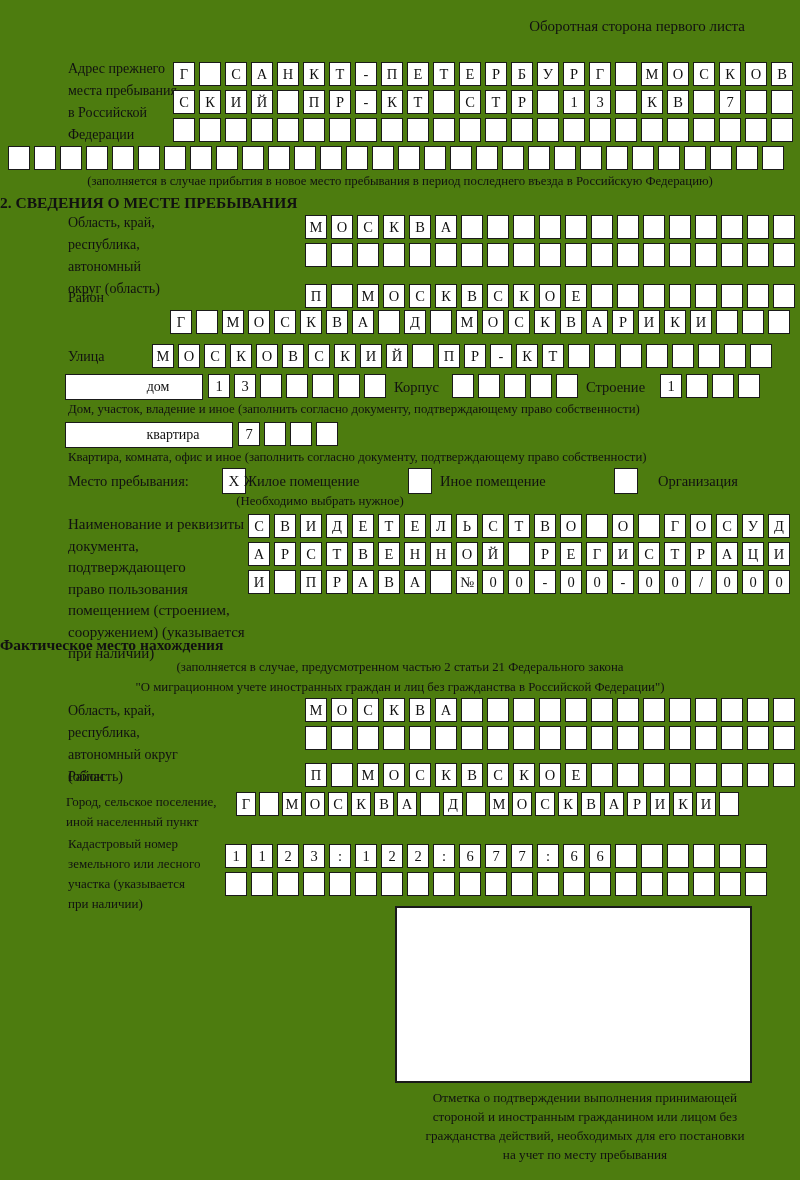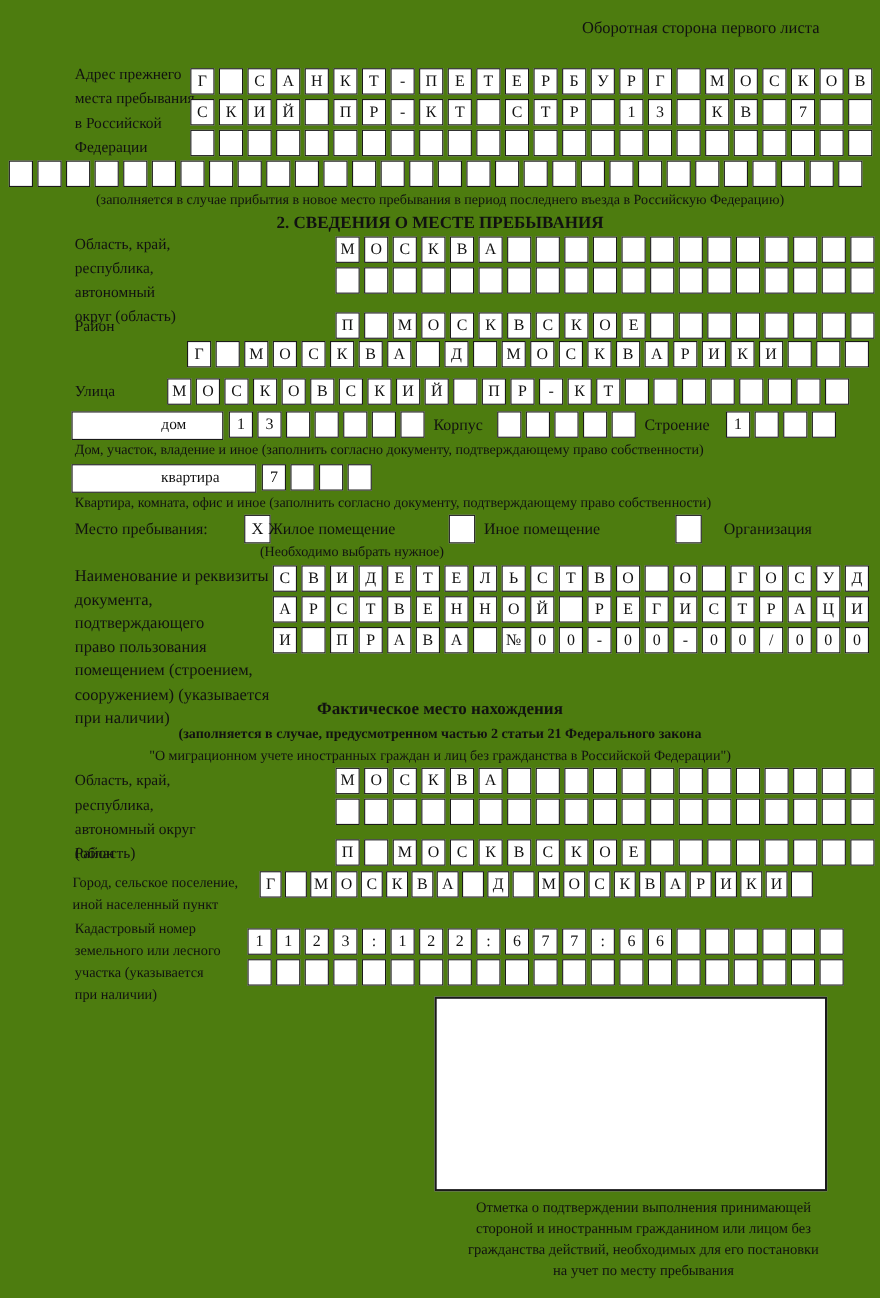--- a/index.html
+++ b/index.html
@@ -5,21 +5,21 @@
   html,body{margin:0;padding:0;background:#ffffff;}
   .page{
     position:relative;width:800px;height:1180px;background:#4d7c0f;
     font-family:"Liberation Serif","DejaVu Serif",serif;color:#111;
     overflow:hidden;
   }
   .abs{position:absolute;}
   .lbl{font-size:14px;line-height:22px;white-space:pre-line;}
   .lbl-sm{font-size:13px;line-height:20px;white-space:pre-line;}
   .note{font-size:12.8px;text-align:center;width:100%;}
-  .title{font-size:15.5px;font-weight:bold;text-align:center;width:100%;}
+  .title{font-size:15.5px;font-weight:bold;width:100%;}
   .cellrow{display:flex;gap:4px;}
   .cell{
     box-sizing:border-box;width:22px;height:24px;border:1.6px solid #1a1a1a;
     display:flex;align-items:center;justify-content:center;
     font-size:14.5px;background:#fff;flex:0 0 auto;
   }
   .cellrow-sm .cell{width:20px;height:24px;gap:3px;}
   .cellrow-sm{gap:3px;}
   .fieldbox{
     box-sizing:border-box;border:1.6px solid #1a1a1a;height:26px;
@@ -403,21 +403,21 @@
       <div class="cell">-</div>
       <div class="cell">0</div>
       <div class="cell">0</div>
       <div class="cell">/</div>
       <div class="cell">0</div>
       <div class="cell">0</div>
       <div class="cell">0</div>
     </div>
 
   <div class="abs title" style="top:636px;left:0;">Фактическое место нахождения</div>
-  <div class="abs note" style="top:660px;left:0;font-weight:bold;">(заполняется в случае, предусмотренном частью 2 статьи 21 Федерального закона</div>
+  <div class="abs note" style="top:660px;left:0;">(заполняется в случае, предусмотренном частью 2 статьи 21 Федерального закона</div>
   <div class="abs note" style="top:680px;left:0;">"О миграционном учете иностранных граждан и лиц без гражданства в Российской Федерации")</div>
 
   <div class="abs lbl" style="left:68px;top:700px;width:140px;">Область, край,
 республика,
 автономный округ
 (область)</div>
   <div class="abs cellrow" style="left:305px;top:698px;">
       <div class="cell">М</div>
       <div class="cell">О</div>
       <div class="cell">С</div>

